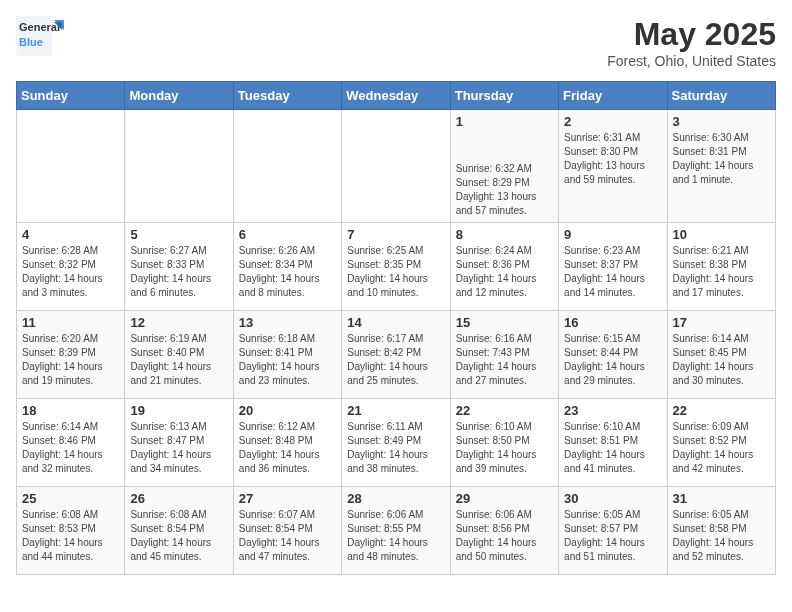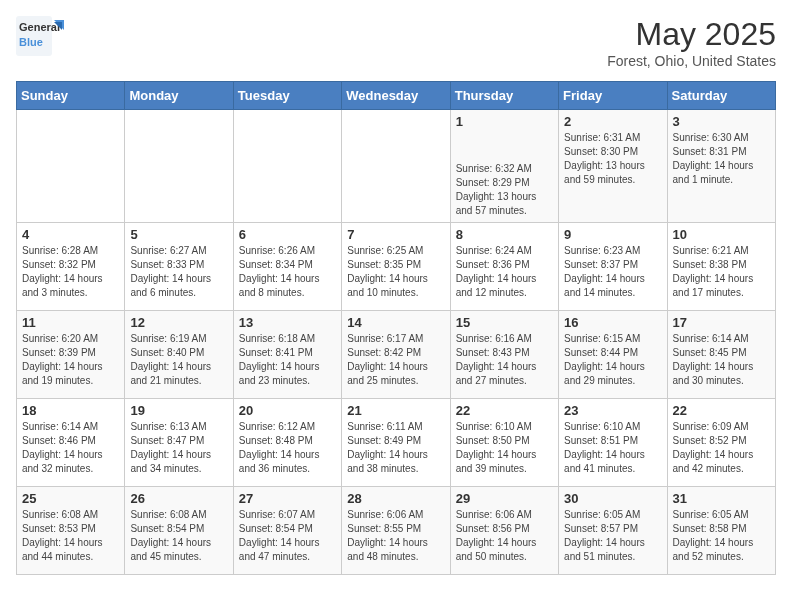--- a/index.html
+++ b/index.html
@@ -19,21 +19,21 @@
     .logo {
       display: flex;
       align-items: center;
       gap: 4px;
     }
     .title-block {
       text-align: right;
     }
     .month-title {
       font-size: 32px;
-      font-weight: normal;
+      font-weight: bold;
       color: #333;
     }
     .location {
       font-size: 14px;
       color: #555;
     }
     table {
       width: 100%;
       border-collapse: collapse;
       table-layout: fixed;
@@ -195,21 +195,21 @@
         </td>
         <td>
           <div class="day-number">14</div>
           <div class="day-info" style="white-space: pre-line;">Sunrise: 6:17 AM
 Sunset: 8:42 PM
 Daylight: 14 hours and 25 minutes.</div>
         </td>
         <td>
           <div class="day-number">15</div>
           <div class="day-info" style="white-space: pre-line;">Sunrise: 6:16 AM
-Sunset: 8:43 PM
+Sunset: 7:43 PM
 Daylight: 14 hours and 27 minutes.</div>
         </td>
         <td>
           <div class="day-number">16</div>
           <div class="day-info" style="white-space: pre-line;">Sunrise: 6:15 AM
 Sunset: 8:44 PM
 Daylight: 14 hours and 29 minutes.</div>
         </td>
         <td>
           <div class="day-number">17</div>

